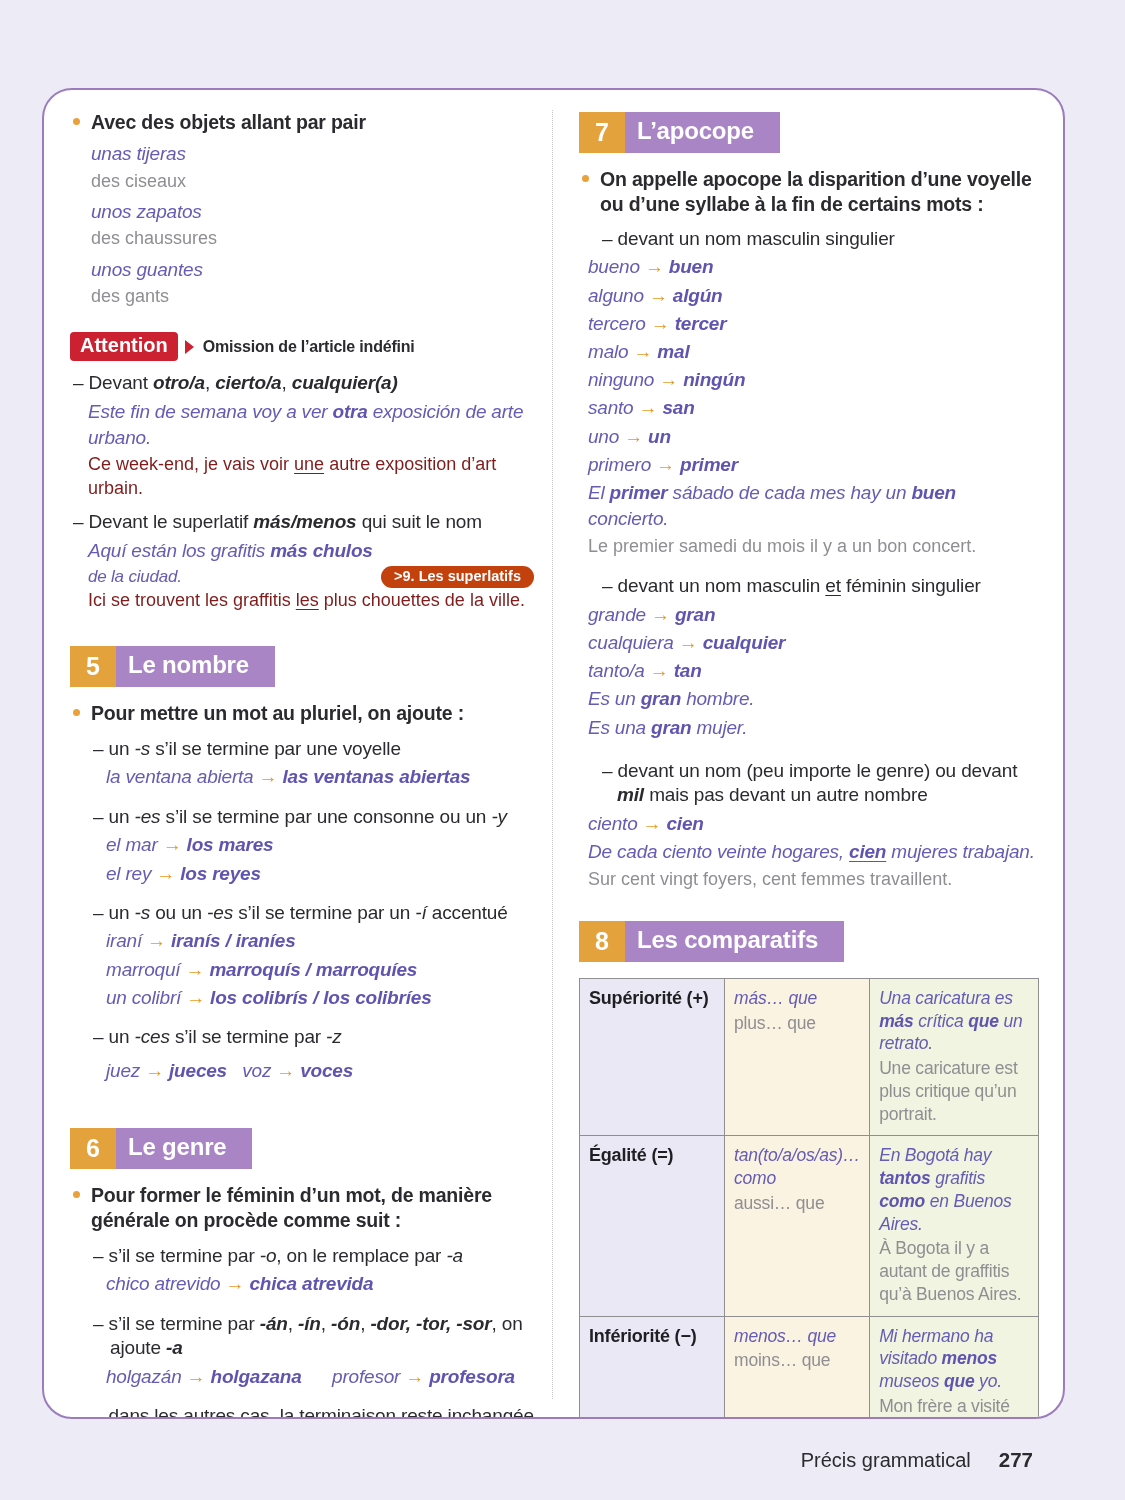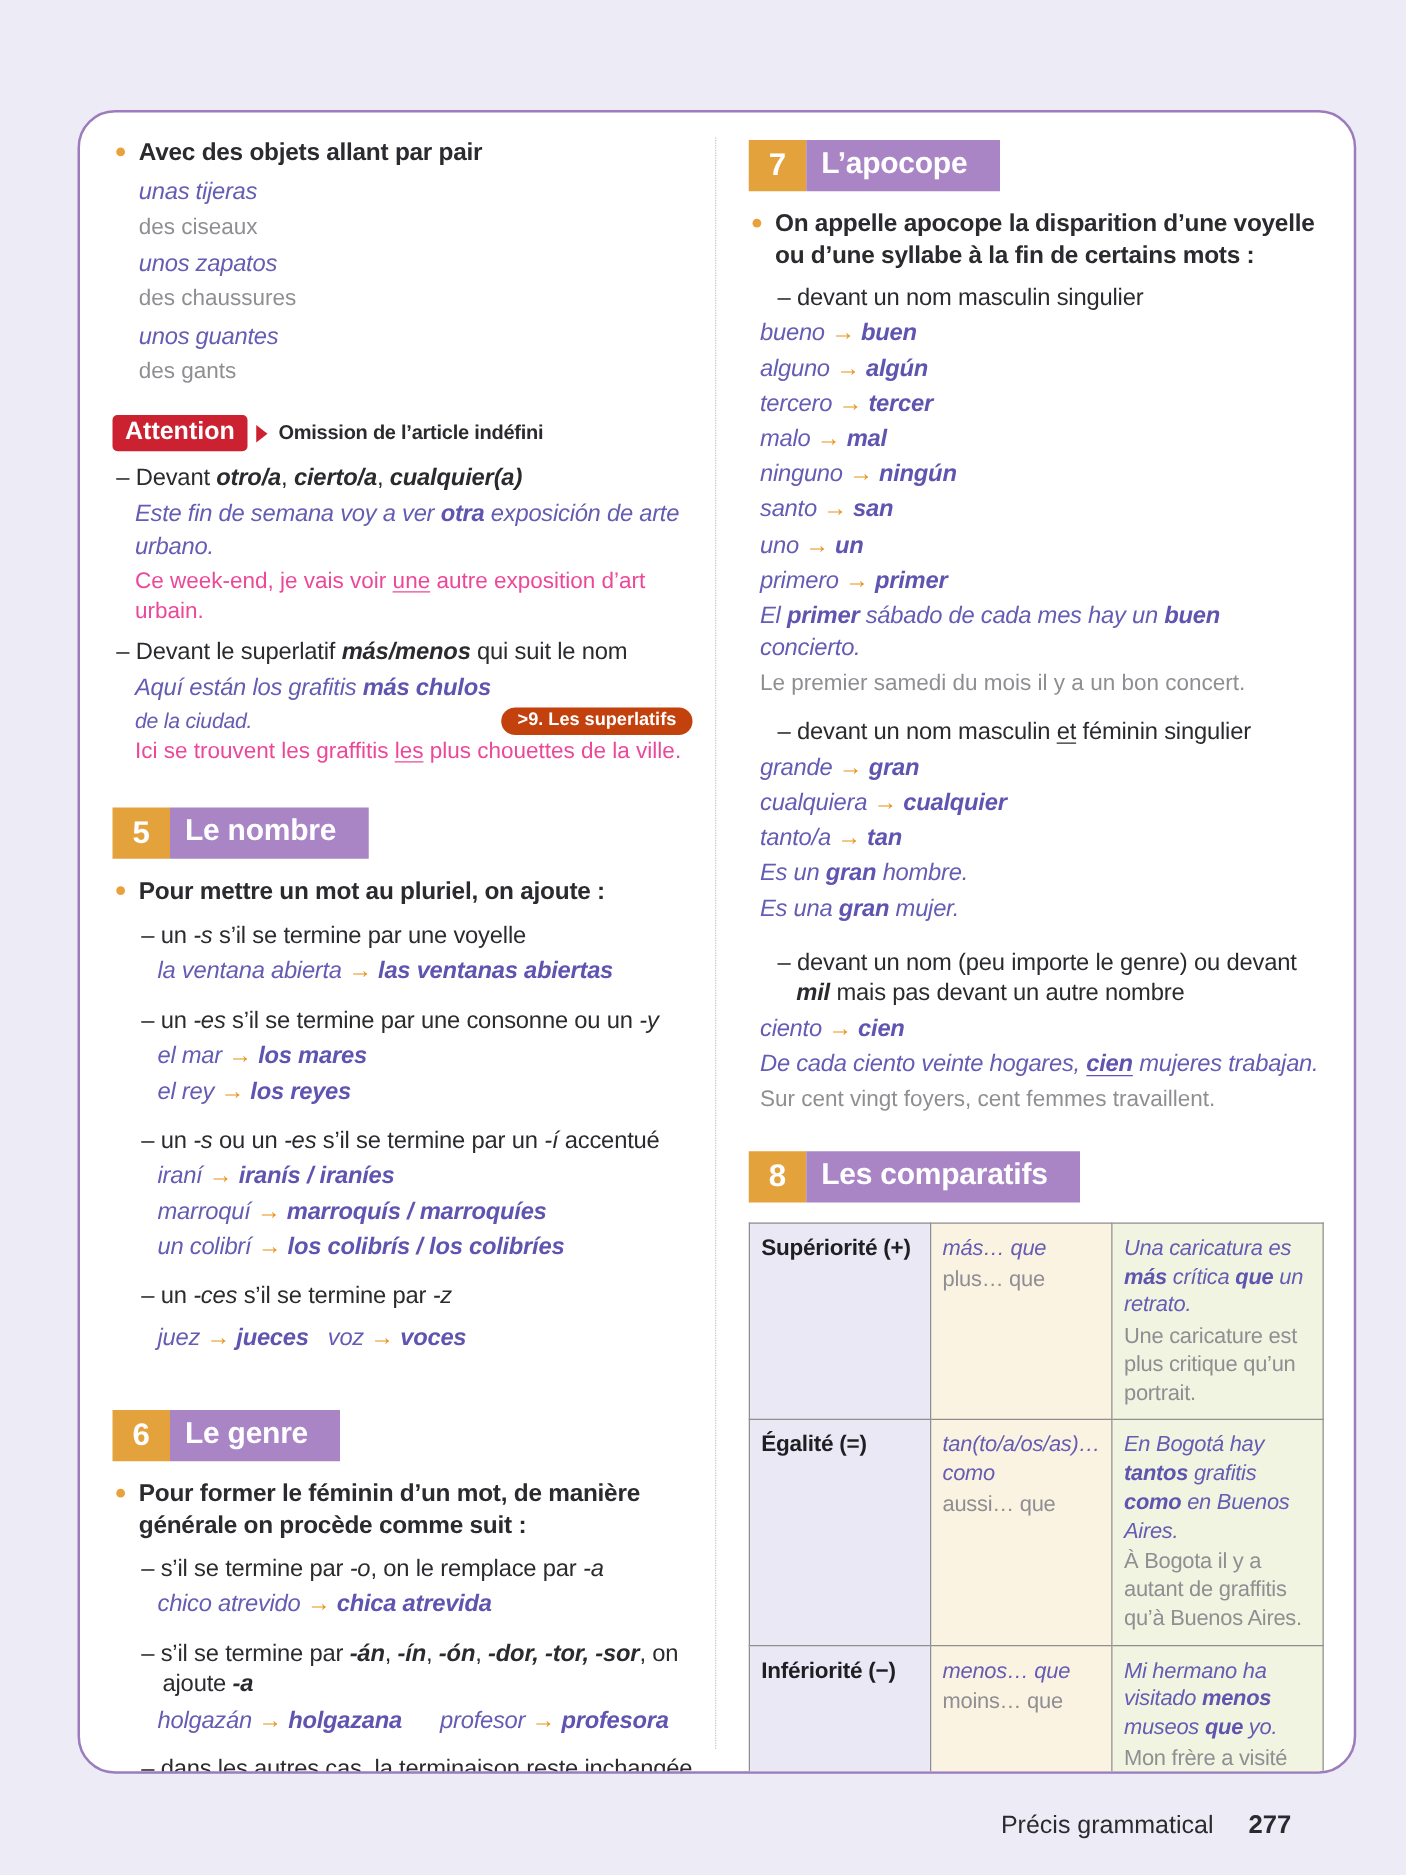--- a/index.html
+++ b/index.html
@@ -4,32 +4,32 @@
 <style>
   html,body{margin:0;padding:0;}
   body{
     width:1125px;height:1500px;position:relative;
     background:#EDEBF6;
     font-family:"Liberation Sans",sans-serif;
     color:#2B2A2E;
     overflow:hidden;
   }
   .card{
-    position:absolute;left:62px;top:88px;width:1023px;height:1331px;
+    position:absolute;left:42px;top:88px;width:1023px;height:1331px;
     background:#ffffff;border:2px solid #9C7CBC;border-radius:30px;
     box-sizing:border-box;padding:20px 24px 18px 26px;overflow:hidden;
   }
   .cols{display:flex;height:100%;}
   .col-l{width:482px;box-sizing:border-box;padding-right:18px;}
   .col-r{flex:1;border-left:1px dotted #C7C4CF;box-sizing:border-box;padding-left:26px;}
 
   
   .es{color:#655CB3;font-style:italic;}
   .esb{color:#5F55B0;font-style:italic;font-weight:bold;}
-  .fr{color:#ec4899;}
+  .fr{color:#7f1d1d;}
   .frx{color:#8F8E92;margin-top:2px;}
   .ar{color:#E8951D;font-weight:bold;font-style:normal;}
   .bi{font-weight:bold;font-style:italic;}
   .it{font-style:italic;}
   .u{text-decoration:underline;text-underline-offset:3px;}
 
   .head{
     position:relative;font-weight:bold;font-size:19.5px;line-height:1.3;
     padding-left:21px;margin:10px 0 4px;letter-spacing:-0.2px;
   }

